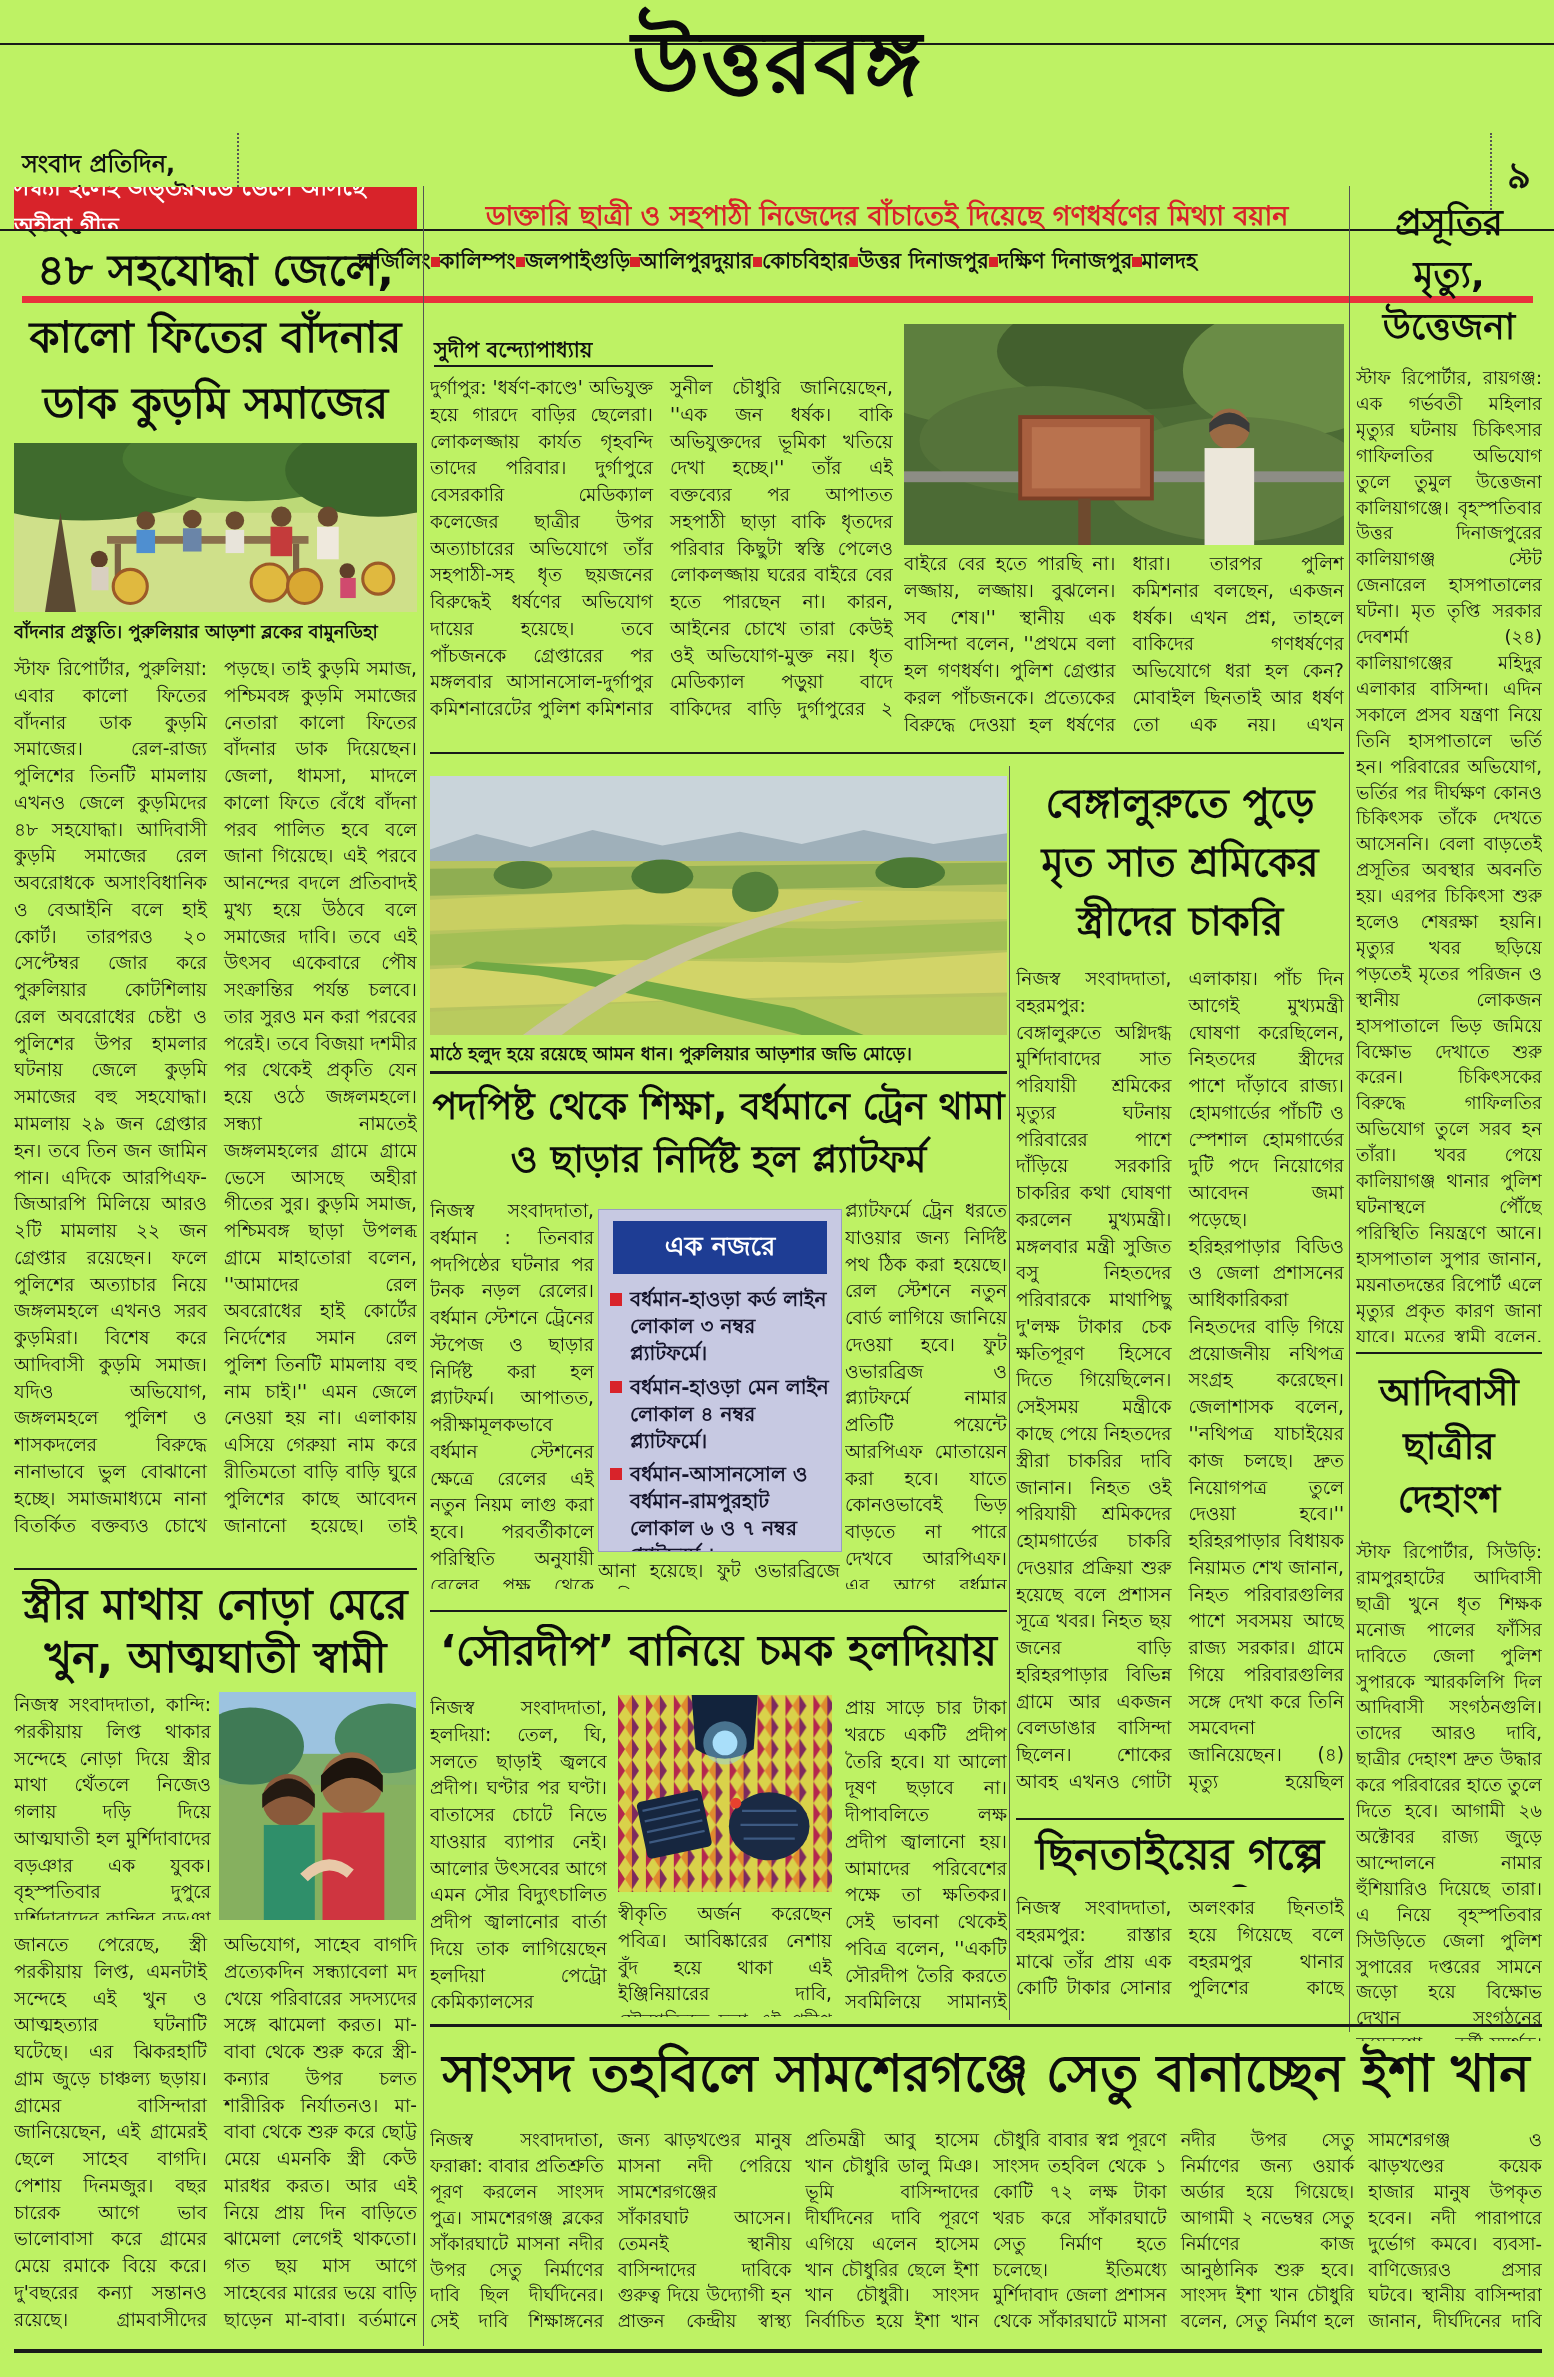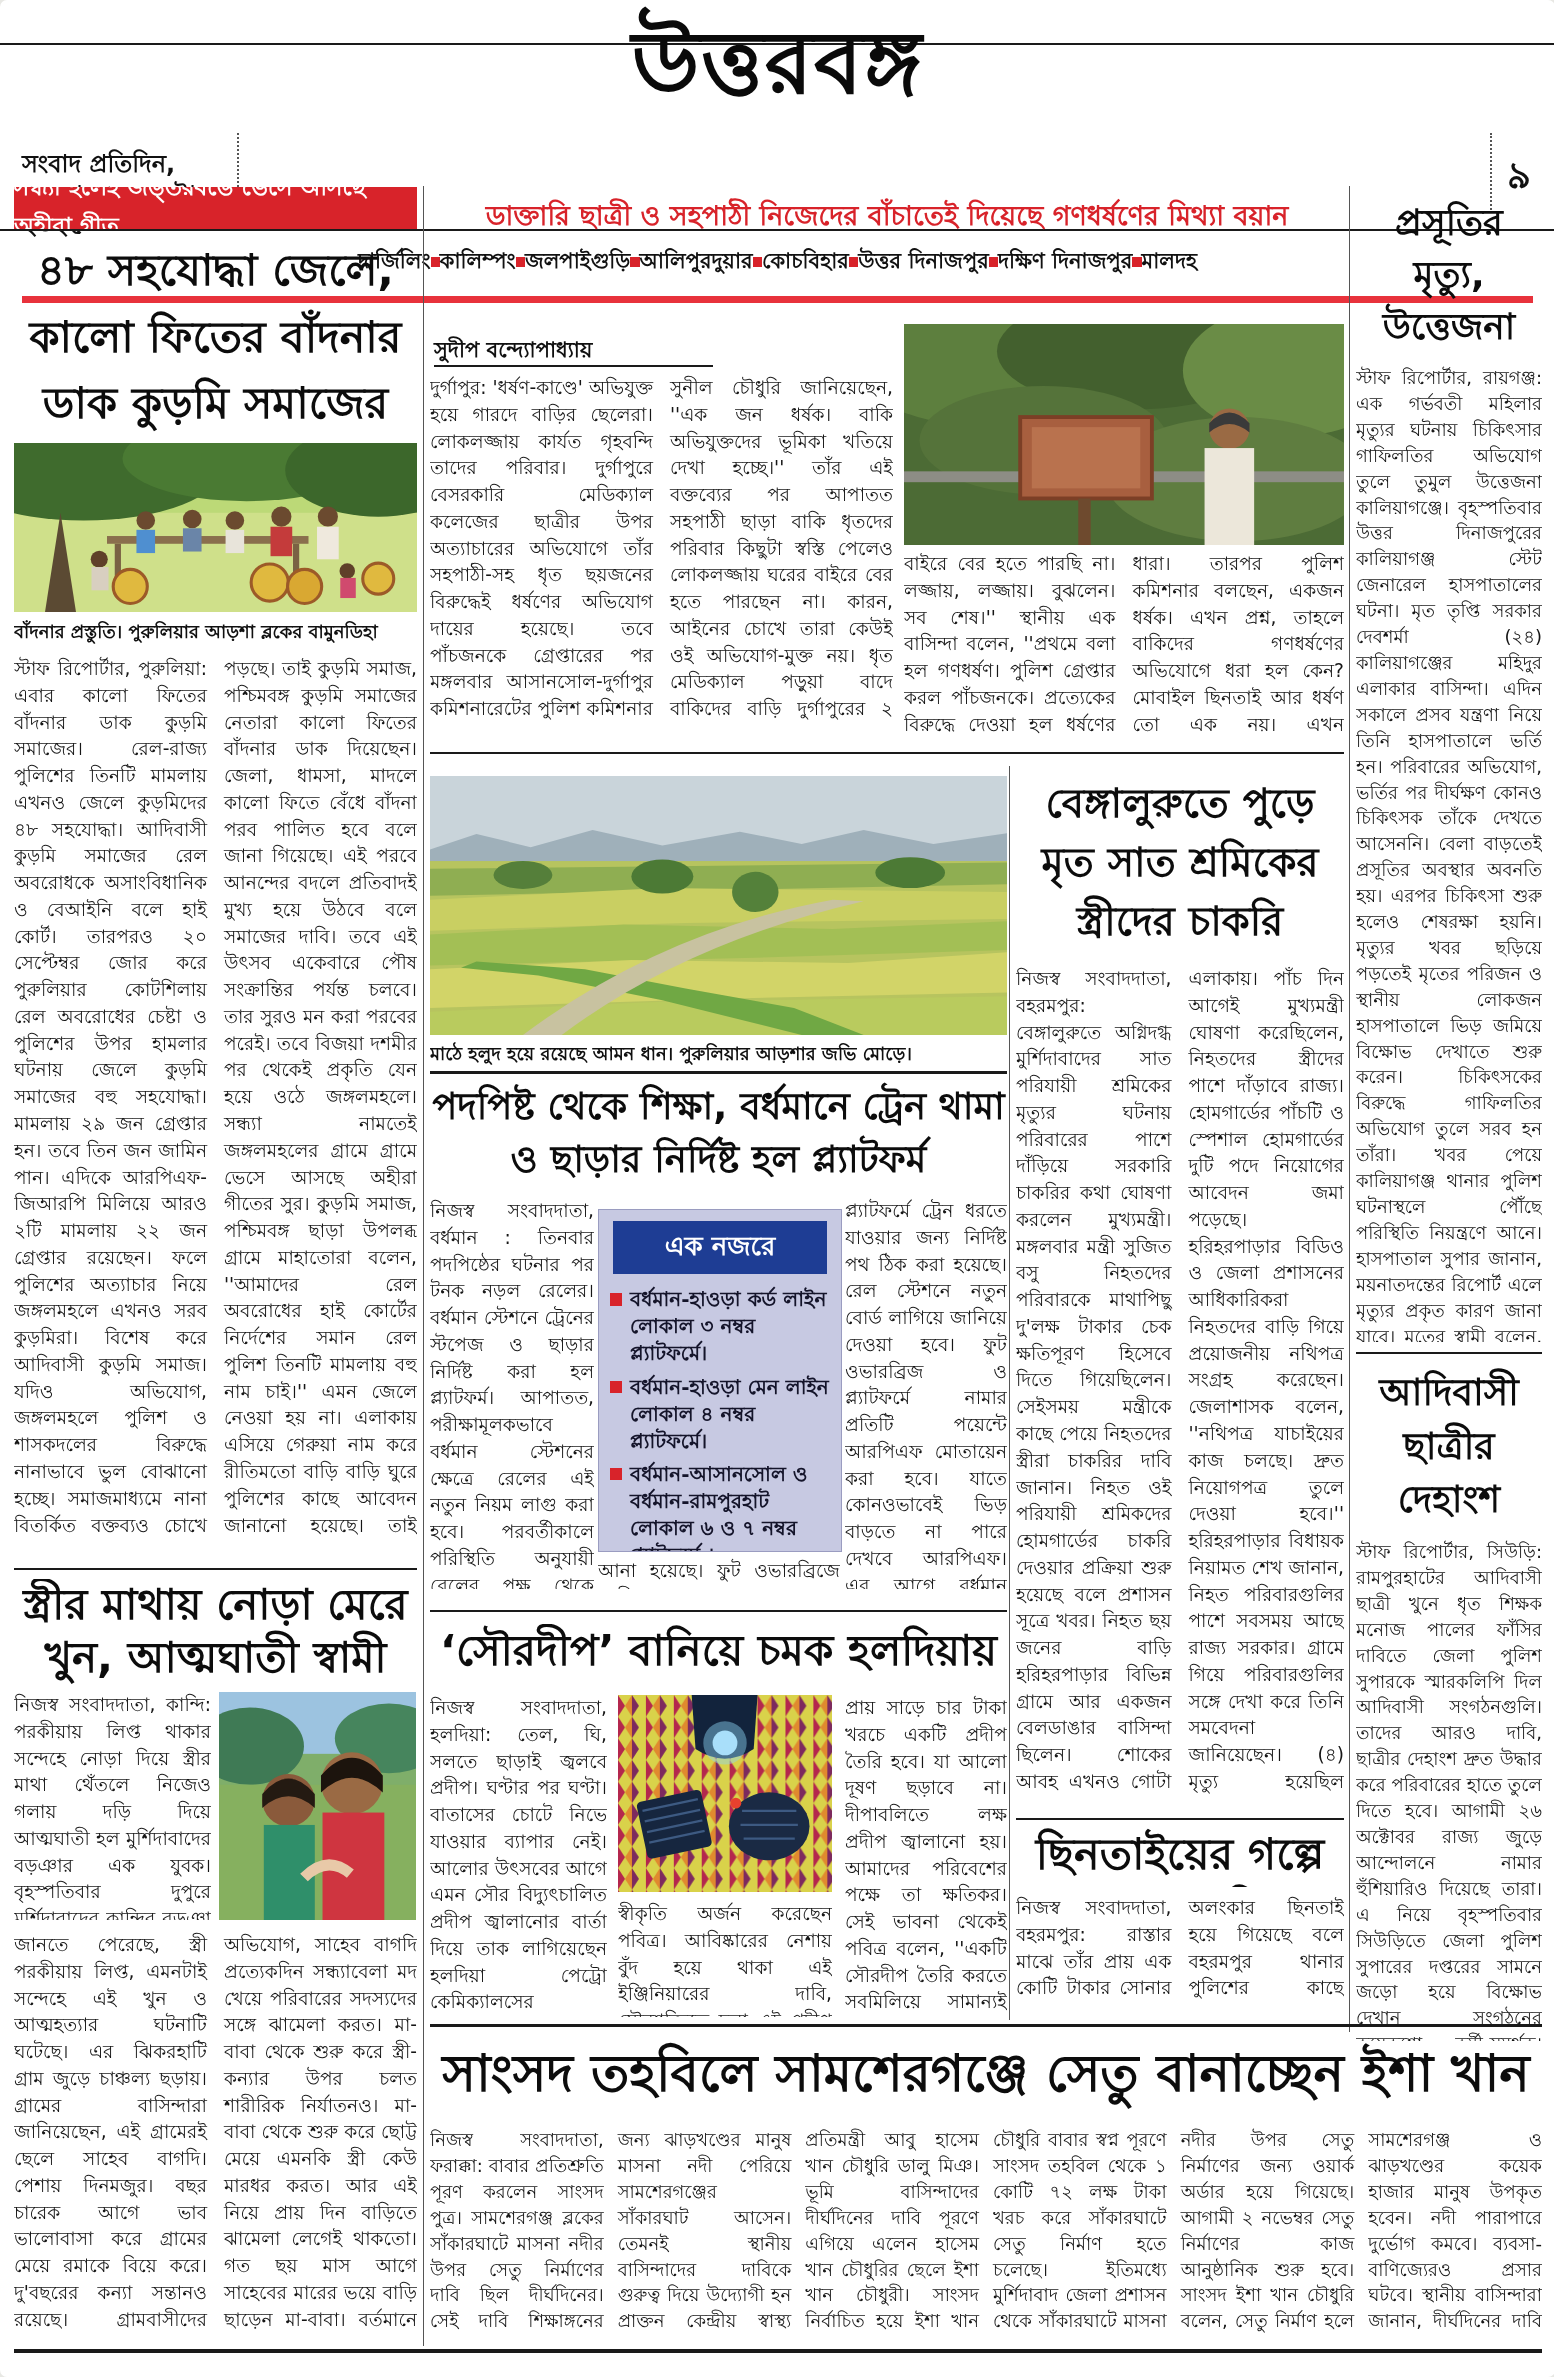--- a/index.html
+++ b/index.html
@@ -1,17 +1,17 @@
 <!DOCTYPE html>
 <html style="font-size:12.4px"><head>
 <meta charset="utf-8">
 <style>
   html,body{margin:0;padding:0;background:#e8e8e4;}
-  .page{position:relative;width:1555px;height:2377px;background:#ffffff;margin:0 auto;
-        font-family:"DejaVu Sans","Liberation Sans",sans-serif;overflow:hidden;border-radius:7px;}
+  .page{position:relative;width:1555px;height:2377px;background:#bef264;margin:0 auto;
+        font-family:"DejaVu Sans","Liberation Sans",sans-serif;overflow:hidden;}
   .abs{position:absolute;}
   .bodytext{font-size:18.6px;line-height:1.44;text-align:justify;color:#161616;overflow:hidden;}
   .cols2{column-count:2;column-gap:17px;}
   .cols6{column-count:6;column-gap:14px;}
   .headline{font-weight:bold;color:#0c0c0c;text-align:center;overflow:hidden;}
   .kicker-red-bg{background:#d8232a;color:#ffffff;font-weight:bold;display:flex;align-items:center;justify-content:center;overflow:hidden;}
   .kicker-red-text{color:#d8232a;font-weight:bold;text-align:center;overflow:hidden;}
   .caption{font-weight:600;color:#101010;overflow:hidden;}
   .byline{font-weight:bold;color:#101010;}
   .hrule{background:#1a1a1a;}

